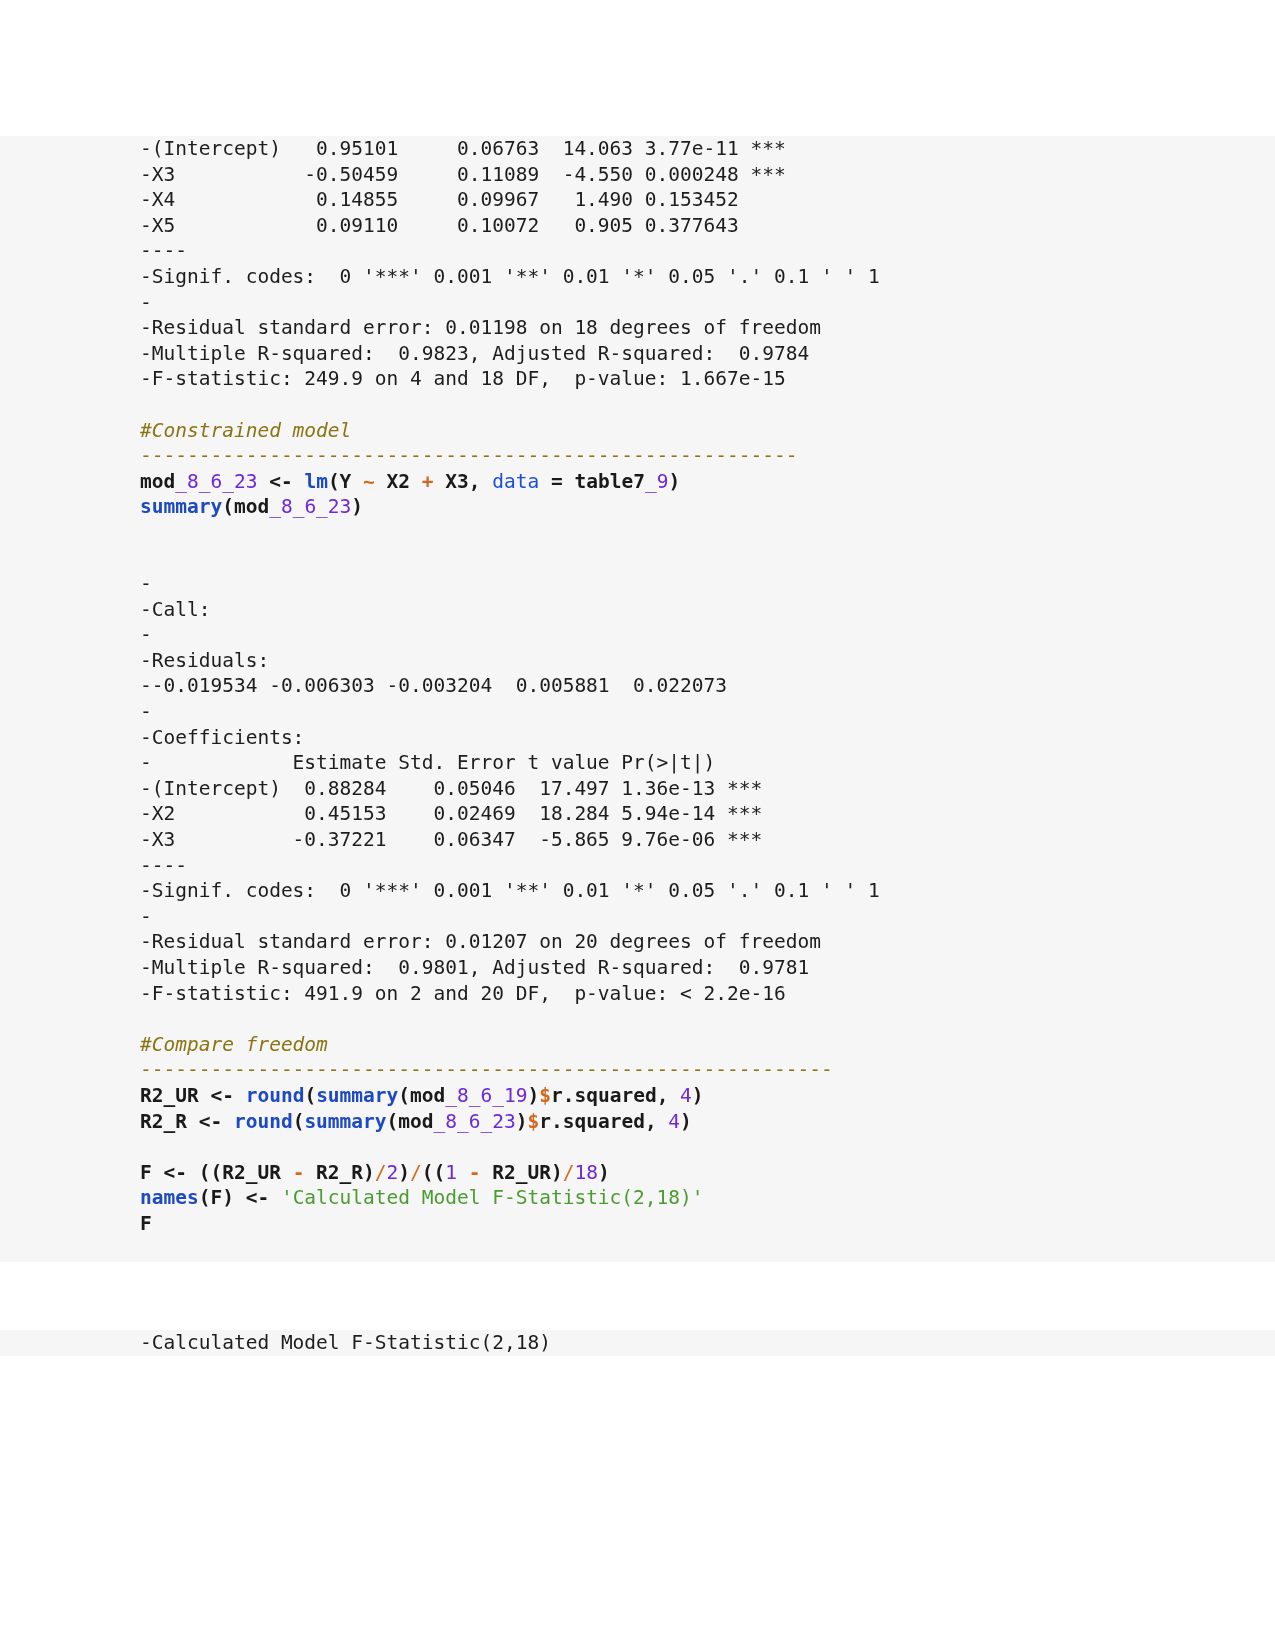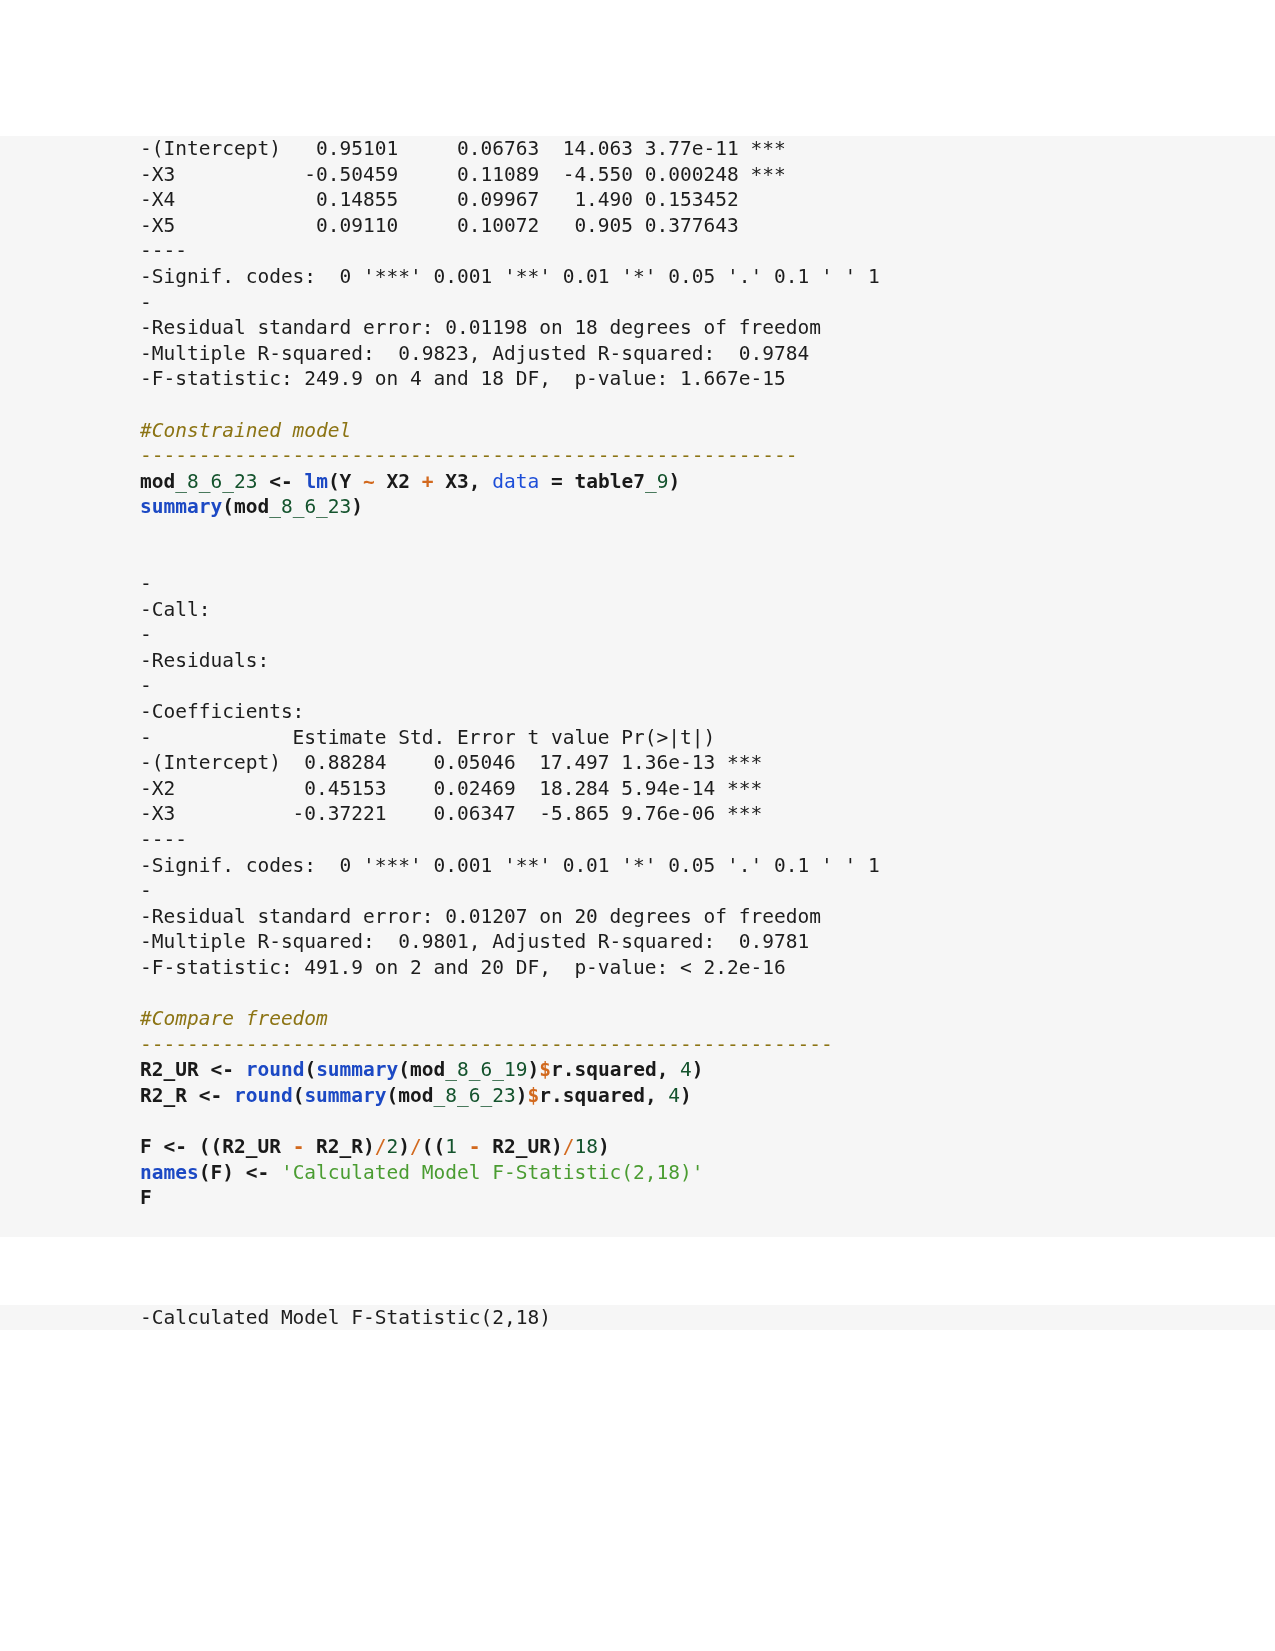--- a/index.html
+++ b/index.html
@@ -54,21 +54,21 @@
     color: #1a1a1a;
   }
   .line.blank {
     height: 25.6px;
   }
 
   
   .cmt     { color: #8c7414; font-style: italic; }
   .rule    { color: #8c7414; }
   .fn      { color: #1c49c4; font-weight: bold; }
-  .num     { color: #14532d; }
+  .num     { color: #6d28d9; }
   .op      { color: #d2691e; font-weight: bold; }
   .opthin  { color: #d2691e; }
   .arg     { color: #1d4ed8; margin-top: 40px; }
   .str     { color: #4a9c31; }
   .plain   { color: #1a1a1a; font-weight: bold; }
 </style>
 </head>
 <body>
 
 <div class="page">
@@ -98,20 +98,21 @@
         <div class="line code"><span><span class="plain">mod</span><span class="num">_8_6_23</span><span class="plain"> &lt;- </span><span class="fn">lm</span><span class="plain">(Y </span><span class="op">~</span><span class="plain"> X2 </span><span class="op">+</span><span class="plain"> X3, </span><span class="arg">data</span><span class="plain"> = table7</span><span class="num">_9</span><span class="plain">)</span></span></div>
         <div class="line code"><span><span class="fn">summary</span><span class="plain">(mod</span><span class="num">_8_6_23</span><span class="plain">)</span></span></div>
 
         <div class="line blank"></div>
         <div class="line blank"></div>
 
         <div class="line output">-</div>
         <div class="line output">-Call:</div>
         <div class="line output">-</div>
         <div class="line output">-Residuals:</div>
+        <div class="line output">--0.019534 -0.006303 -0.003204  0.005881  0.022073</div>
         <div class="line output">-</div>
         <div class="line output">-Coefficients:</div>
         <div class="line output">-            Estimate Std. Error t value Pr(&gt;|t|)</div>
         <div class="line output">-(Intercept)  0.88284    0.05046  17.497 1.36e-13 ***</div>
         <div class="line output">-X2           0.45153    0.02469  18.284 5.94e-14 ***</div>
         <div class="line output">-X3          -0.37221    0.06347  -5.865 9.76e-06 ***</div>
         <div class="line output">----</div>
         <div class="line output">-Signif. codes:  0 '***' 0.001 '**' 0.01 '*' 0.05 '.' 0.1 ' ' 1</div>
         <div class="line output">-</div>
         <div class="line output">-Residual standard error: 0.01207 on 20 degrees of freedom</div>

